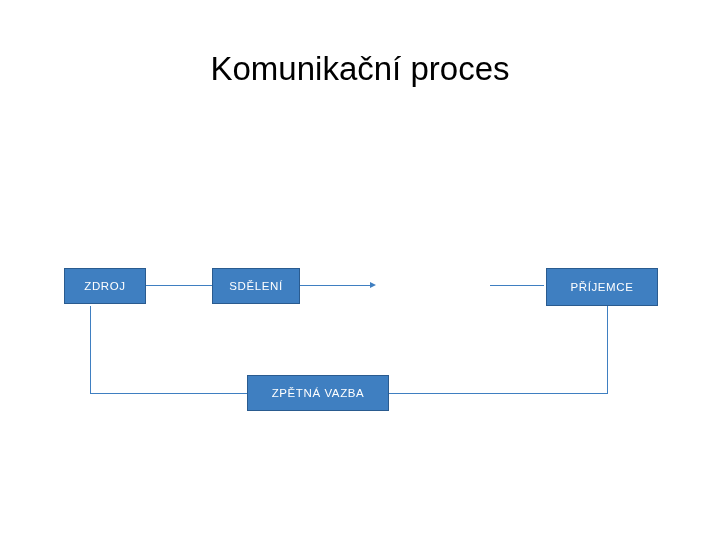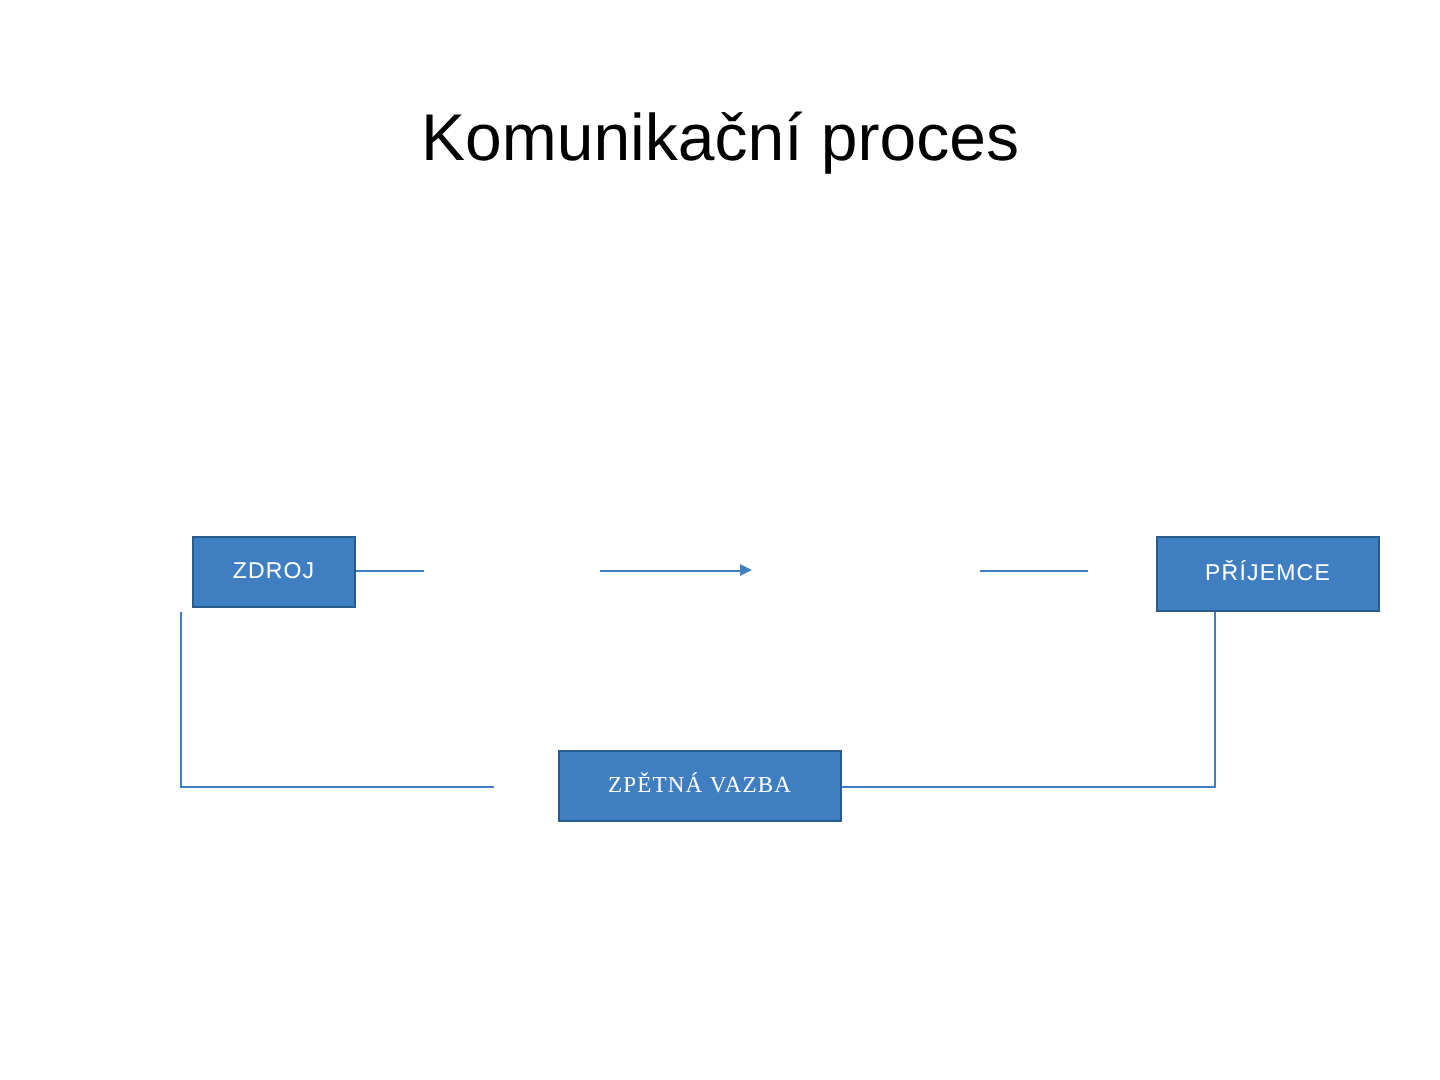--- a/index.html
+++ b/index.html
@@ -36,21 +36,20 @@
     background: #3f7fc1;
     border: 1px solid #2a5b8f;
     color: #ffffff;
     font-size: 11.5px;
     letter-spacing: 0.6px;
     display: flex;
     align-items: center;
     justify-content: center;
     box-sizing: border-box;
     font-family: "Liberation Sans", sans-serif;
-    margin-left: 32px;
   }
   .hline {
     position: absolute;
     height: 1px;
     background: #3f7fc1;
   }
   .vline {
     position: absolute;
     width: 1px;
     background: #3f7fc1;
@@ -81,23 +80,26 @@
   <div class="vline" style="left:607px; top:306px; height:87px;"></div>
   <div class="hline" style="left:389px; top:393px; width:219px;"></div>
 
   <div class="hline" style="left:90px; top:393px; width:157px;"></div>
   <div class="vline" style="left:90px; top:306px; height:88px;"></div>
 
   <div class="node" style="left:64px; top:268px; width:82px; height:36px;">
     <span>ZDROJ</span>
   </div>
 
+  <div class="node" style="left:212px; top:268px; width:88px; height:36px;">
+    <span>SDĚLENÍ</span>
+  </div>
 
 
   <div class="node" style="left:546px; top:268px; width:112px; height:38px;">
     <span>PŘÍJEMCE</span>
   </div>
 
-  <div class="node" style="left:247px; top:375px; width:142px; height:36px;font-family:Liberation Serif, serif;">
+  <div class="node" style="left:247px; top:375px; width:142px; height:36px;">
     <span>ZPĚTNÁ VAZBA</span>
   </div>
 
 </div>
 
 </body></html>

